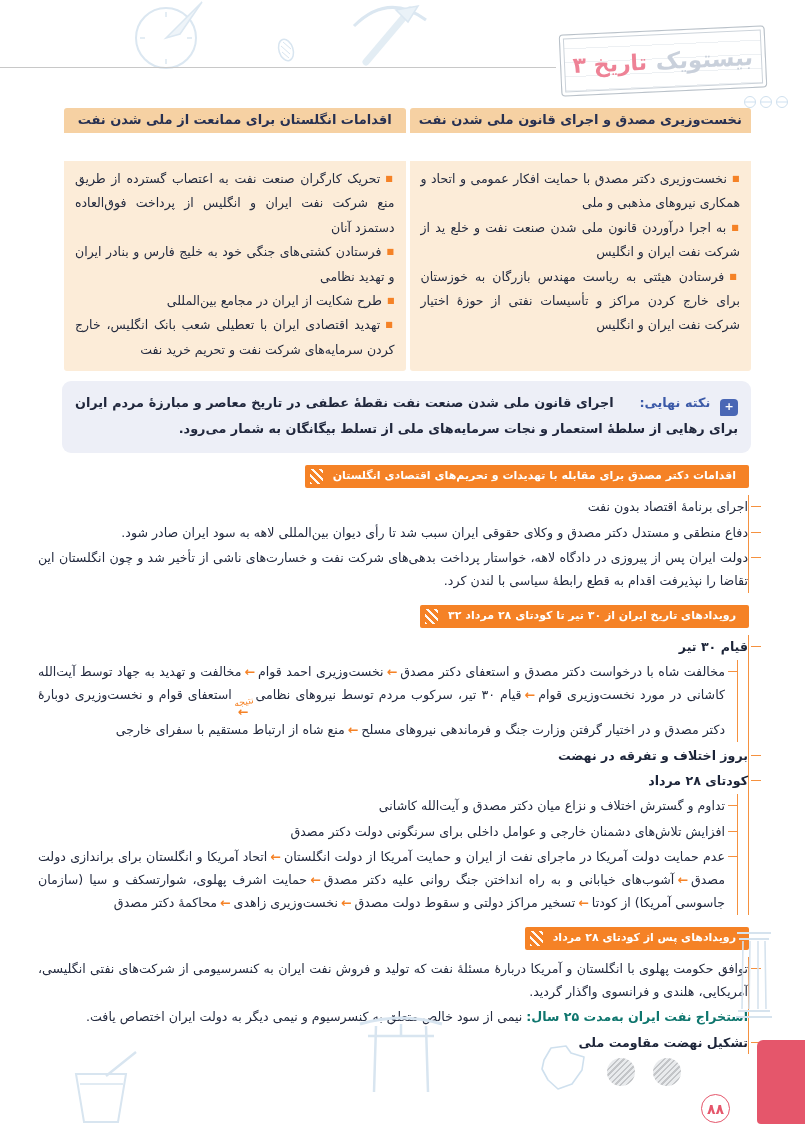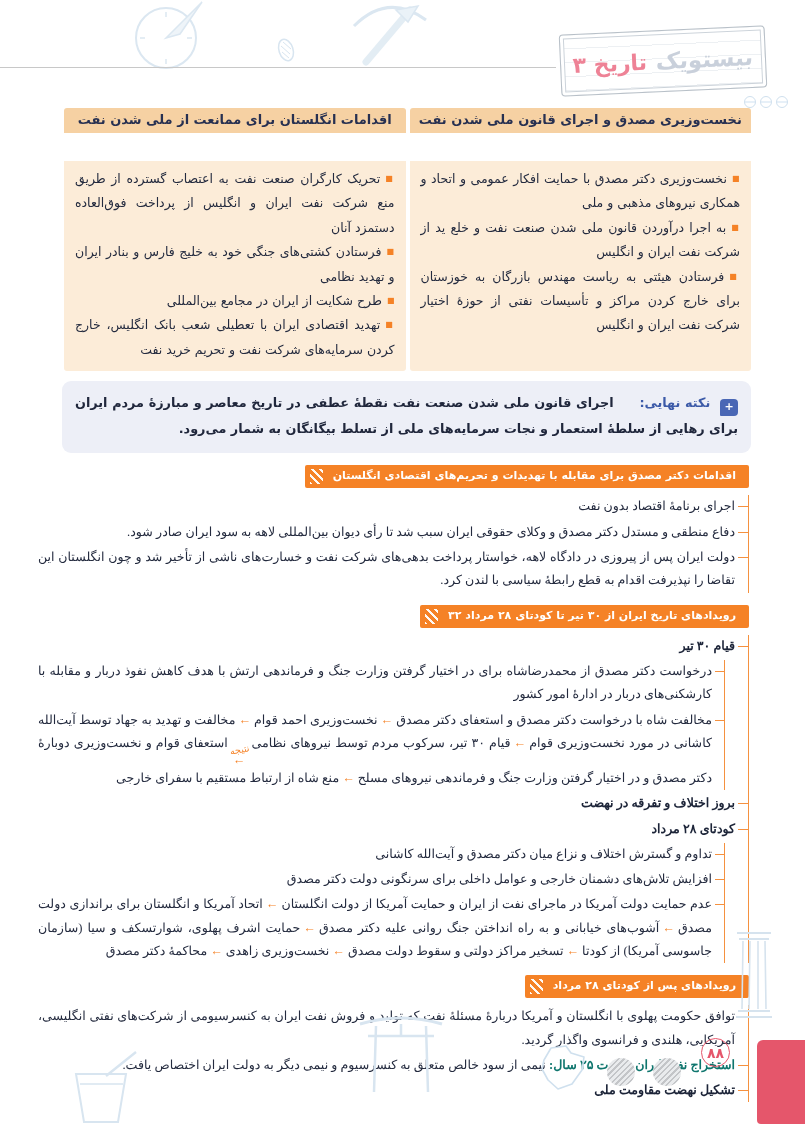--- a/index.html
+++ b/index.html
@@ -38,37 +38,37 @@
                vertical-align:-3px; margin-left:5px; font-weight:bold; }
   .note-label { color:#3c5aa8; margin-left:21px; }
 
   
   .sec-header { position:relative; width:fit-content; margin:0 8px 7px auto; background:#f58226; color:#ffffff;
                 font-weight:bold; font-size:11px; padding:4px 13px 6px 28px; border-radius:2px; }
   .sec-header .hatch { position:absolute; left:5px; top:4px; bottom:4px; width:13px;
                 background:repeating-linear-gradient(45deg, rgba(255,255,255,.95) 0 2px, rgba(255,255,255,0) 2px 5.5px); }
 
   
-  .tree { border-left:none; border-right:1.6px solid #f5913f; padding-right:13px; margin:0 8px 12px 0;
-          font-size:12.6px; line-height:1.85;font-family:Liberation Serif, serif; }
+  .tree { border-left:none; border-right:1.6px solid #f5913f; margin:0 8px 12px 0;
+          font-size:12.6px; line-height:1.85; }
   .li { position:relative; text-align:justify; margin-bottom:2px; }
   .li::before { content:""; position:absolute; right:-13px; top:11px; width:10px; border-top:1.5px solid #f5913f; }
   .group-title { font-weight:bold; color:#1c2438; }
   .subtree { border-right:1.4px solid #f5913f; margin-right:10px; padding-right:12px; }
   .arw { color:#f58226; font-weight:bold; padding:0 3px; }
   .arw-wrap { display:inline-flex; flex-direction:column; align-items:center; vertical-align:-6px;
               line-height:1; margin:0 2px; }
   .arw-label { font-size:9.5px; color:#f58226; transform:rotate(-11deg); margin-bottom:-1px; }
   .arw-long { color:#f58226; font-weight:bold; letter-spacing:1px; }
   .lead-bold { font-weight:bold; color:#0f766e; }
 
   
   .hatch-circle { position:absolute; width:28px; height:28px; border-radius:50%;
                   background:repeating-linear-gradient(135deg, #c3c5c8 0 1.5px, #e9ebed 1.5px 4px); }
-  .page-badge { position:absolute; left:701px; top:1038px; width:29px; height:29px; border:1.7px solid #e5566b;
+  .page-badge { position:absolute; left:701px; top:1094px; width:29px; height:29px; border:1.7px solid #e5566b;
                 border-radius:50%; color:#e5566b; font-weight:bold; font-size:14px;
                 display:flex; align-items:center; justify-content:center; }
   .corner-tab { position:absolute; left:757px; top:1040px; width:48px; height:84px; background:#e5566b;
                 border-radius:6px 0 0 4px; }
   svg.sketch { position:absolute; }
 </style>
 </head>
 <body>
 
 <div class="page">
@@ -140,21 +140,20 @@
     </div>
 
     <div class="sec-header">
       <span class="hatch"></span>
       <span>رویدادهای تاریخ ایران از ۳۰ تیر تا کودتای ۲۸ مرداد ۳۲</span>
     </div>
     <div class="tree">
 
       <div class="li group-title">قیام ۳۰ تیر</div>
       <div class="subtree">
-        <div class="li"><span>درخواست دکتر مصدق از محمدرضاشاه برای در اختیار گرفتن وزارت جنگ و فرماندهی ارتش با هدف کاهش نفوذ دربار و مقابله با کارشکنی‌های دربار در ادارهٔ امور کشور</span></div>
         <div class="li">
           <span>مخالفت شاه با درخواست دکتر مصدق و استعفای دکتر مصدق</span><span class="arw">←</span><span>نخست‌وزیری احمد قوام</span><span class="arw">←</span><span>مخالفت و تهدید به جهاد توسط آیت‌الله کاشانی در مورد نخست‌وزیری قوام</span><span class="arw">←</span><span>قیام ۳۰ تیر، سرکوب مردم توسط نیروهای نظامی</span><span class="arw-wrap">
               <span class="arw-label">نتیجه</span>
               <span class="arw-long">←</span>
             </span><span>استعفای قوام و نخست‌وزیری دوبارهٔ دکتر مصدق و در اختیار گرفتن وزارت جنگ و فرماندهی نیروهای مسلح</span><span class="arw">←</span><span>منع شاه از ارتباط مستقیم با سفرای خارجی</span>
         </div>
       </div>
 
       <div class="li group-title">بروز اختلاف و تفرقه در نهضت</div>
 

